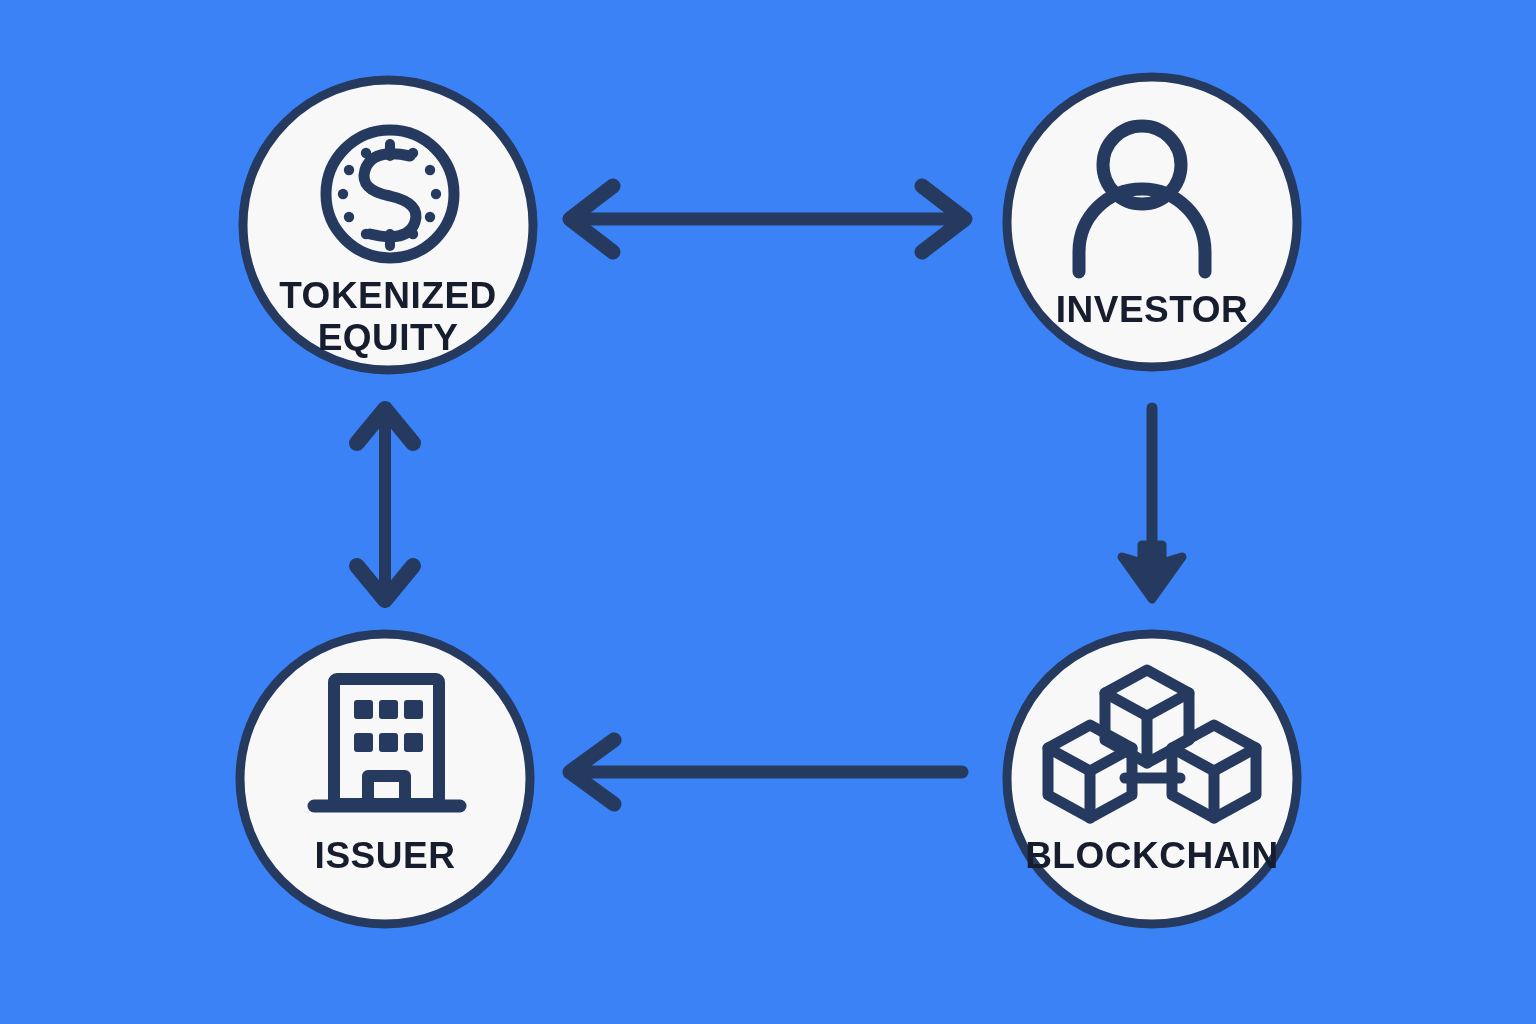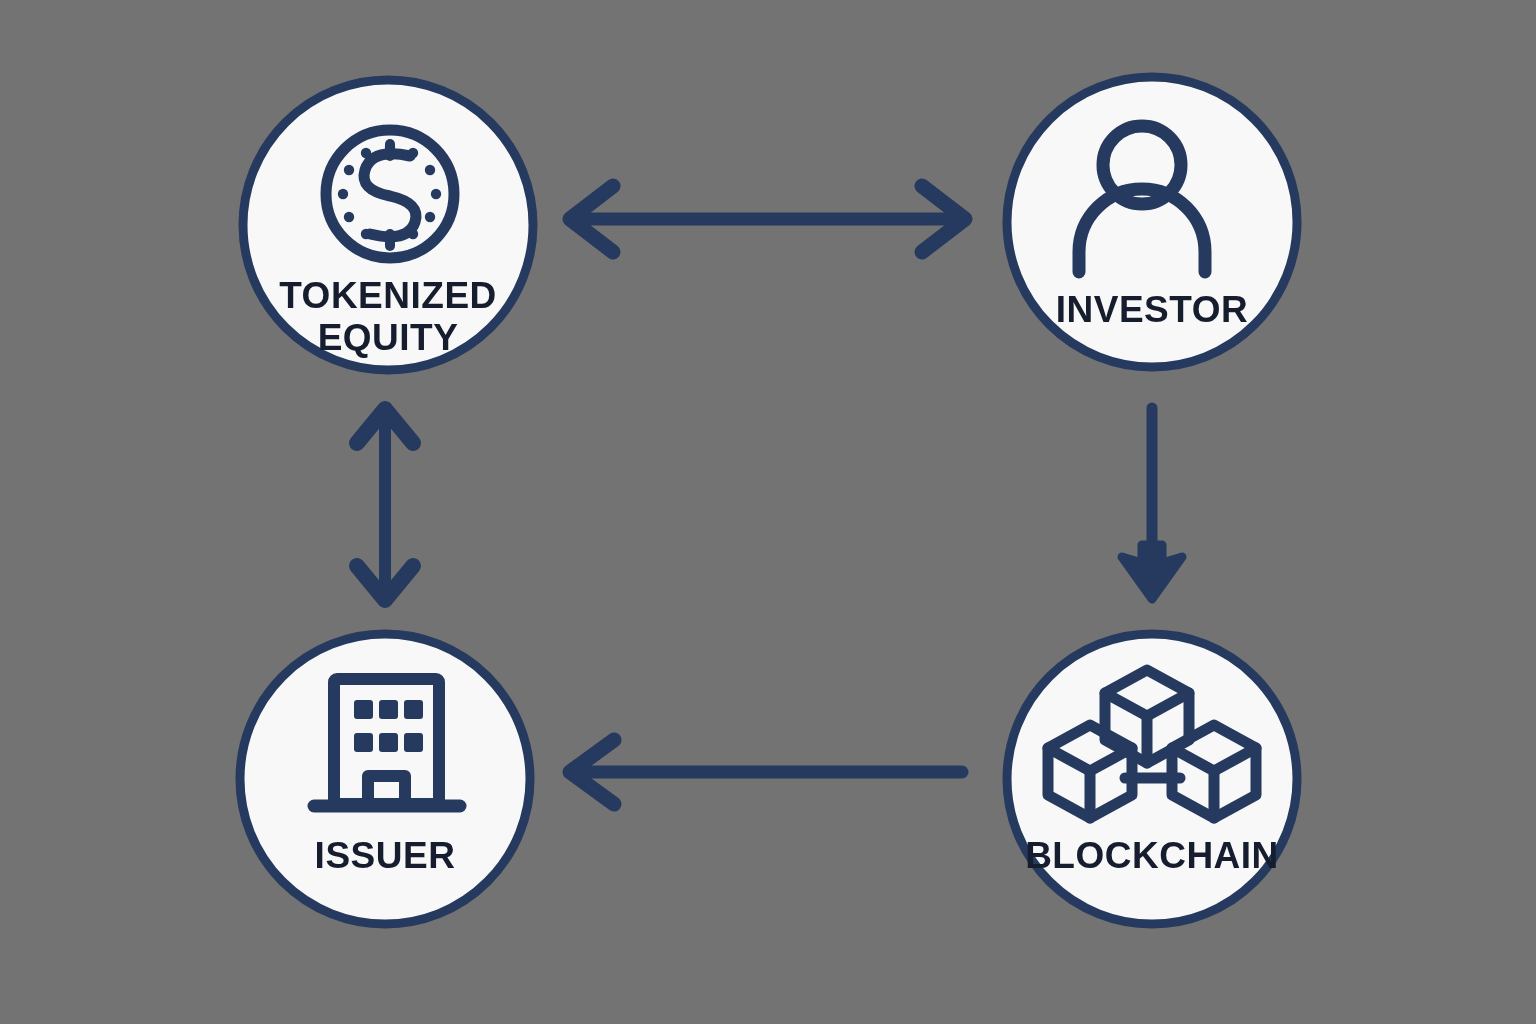--- a/index.html
+++ b/index.html
@@ -10,21 +10,21 @@
   body {
     width: 1536px;
     height: 1024px;
     overflow: hidden;
     font-family: "Liberation Sans", sans-serif;
   }
   #stage {
     position: relative;
     width: 1536px;
     height: 1024px;
-    background: #737373;
+    background: #3b82f6;
   }
   #diagram-svg {
     position: absolute;
     top: 0;
     left: 0;
     width: 1536px;
     height: 1024px;
     display: block;
   }
   text.node-label {

